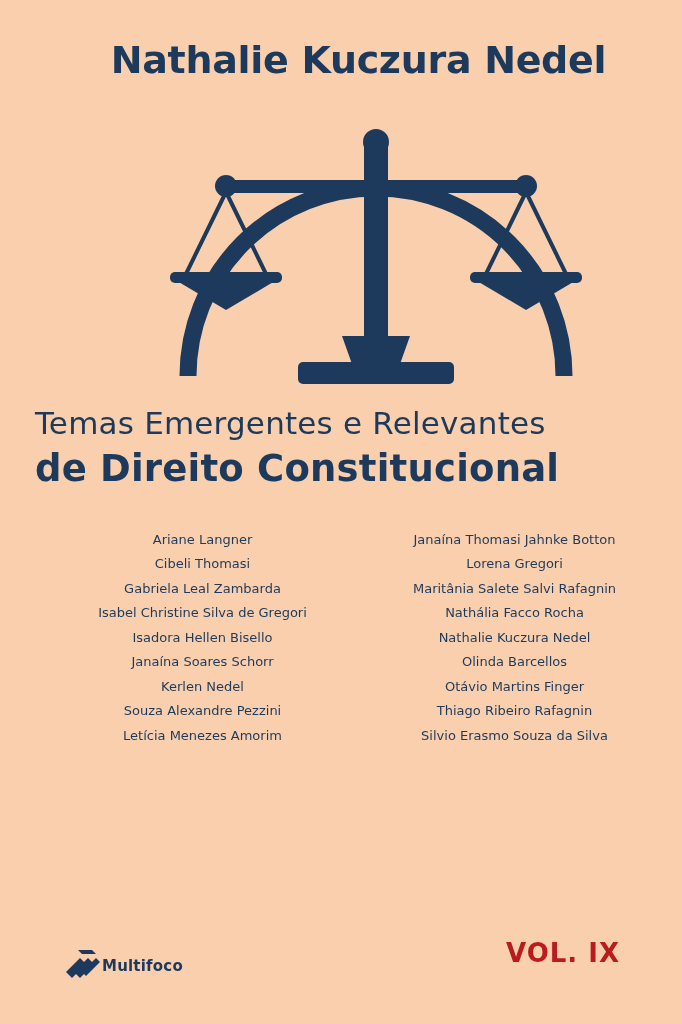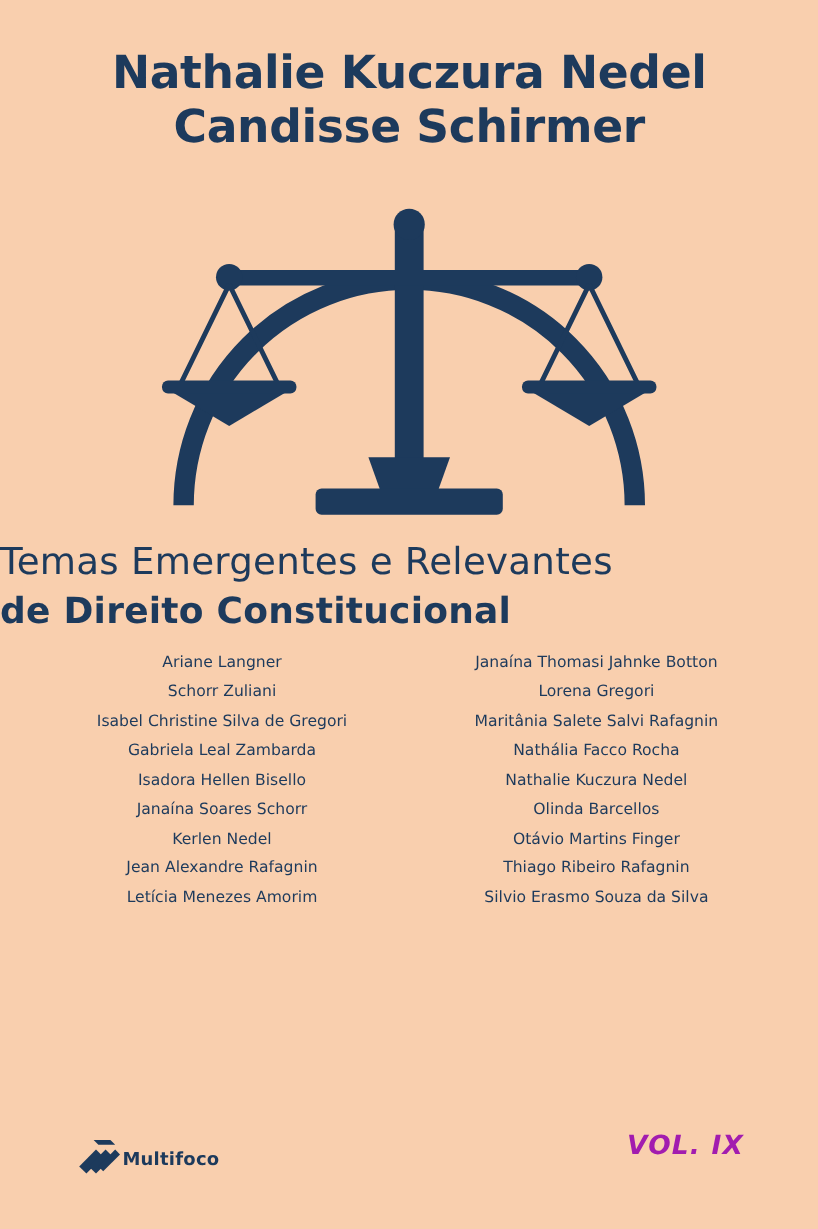--- a/index.html
+++ b/index.html
@@ -13,20 +13,21 @@
     font-family: "DejaVu Sans", sans-serif;
     overflow: hidden;
     position: relative;
   }
   .cover {
     position: relative;
     width: 682px;
     height: 1024px;
     background: #f9cfae;
     box-sizing: border-box;
+    padding-left: 35px;
   }
   .authors-top {
     text-align: center;
     padding-top: 38px;
     color: #1d3a5c;
     font-weight: bold;
     line-height: 1.18;
     letter-spacing: -0.3px;
   }
   .authors-top .line1 {
@@ -49,28 +50,28 @@
     color: #1d3a5c;
     margin-top: 14px;
   }
   .title-line1 {
     font-size: 31px;
     letter-spacing: 0.2px;
     display: block;
     font-weight: 400;
   }
   .title-line2 {
-    font-size: 30px;
+    font-size: 37px;
     font-weight: bold;
     display: block;
     margin-top: 6px;
     letter-spacing: 0.2px;
   }
   .contributors {
-    margin: 16px auto 0 auto;
+    margin: 40px auto 0 auto;
     width: 600px;
     display: flex;
     justify-content: center;
     gap: 42px;
     color: #1d3a5c;
   }
   .contrib-col {
     width: 270px;
     display: flex;
     flex-direction: column;
@@ -107,35 +108,33 @@
   .logo-text {
     font-size: 15px;
     font-weight: bold;
     margin-top: 4px;
     letter-spacing: 0.2px;
   }
   .volume {
     position: absolute;
     right: 62px;
     bottom: 22px;
-    color: #a21caf;
-    font-size: 22px;
+    color: #b91c1c;
+    font-size: 26px;
     font-weight: bold;
     letter-spacing: 1px;
-    font-style: italic;
   }
 </style>
 </head>
 <body>
 
 <div class="cover">
 
   <div class="authors-top">
     <span class="line1">Nathalie Kuczura Nedel</span>
-    <span class="line2">Candisse Schirmer</span>
   </div>
 
   <div class="emblem">
     <svg class="emblem-svg" width="420" height="290" viewBox="0 0 420 290">
 
       <path d="M22 280 A188 188 0 0 1 398 280" fill="none" stroke="#1d3a5c" stroke-width="17" stroke-linecap="butt"></path>
 
       <rect x="198" y="48" width="24" height="212" fill="#1d3a5c"></rect>
 
       <circle cx="210" cy="46" r="13" fill="#1d3a5c"></circle>
@@ -161,27 +160,27 @@
   </div>
 
   <div class="title-block">
     <span class="title-line1">Temas Emergentes e Relevantes</span>
     <span class="title-line2">de Direito Constitucional</span>
   </div>
 
   <div class="contributors">
     <div class="contrib-col">
       <div class="contrib-name">Ariane Langner</div>
-      <div class="contrib-name">Schorr Zuliani</div>
+      <div class="contrib-name">Cibeli Thomasi</div>
+      <div class="contrib-name">Gabriela Leal Zambarda</div>
       <div class="contrib-name">Isabel Christine Silva de Gregori</div>
-      <div class="contrib-name">Gabriela Leal Zambarda</div>
       <div class="contrib-name">Isadora Hellen Bisello</div>
       <div class="contrib-name">Janaína Soares Schorr</div>
       <div class="contrib-name">Kerlen Nedel</div>
-      <div class="contrib-name">Jean Alexandre Rafagnin</div>
+      <div class="contrib-name">Souza Alexandre Pezzini</div>
       <div class="contrib-name">Letícia Menezes Amorim</div>
     </div>
     <div class="contrib-col">
       <div class="contrib-name">Janaína Thomasi Jahnke Botton</div>
       <div class="contrib-name">Lorena Gregori</div>
       <div class="contrib-name">Maritânia Salete Salvi Rafagnin</div>
       <div class="contrib-name">Nathália Facco Rocha</div>
       <div class="contrib-name">Nathalie Kuczura Nedel</div>
       <div class="contrib-name">Olinda Barcellos</div>
       <div class="contrib-name">Otávio Martins Finger</div>

